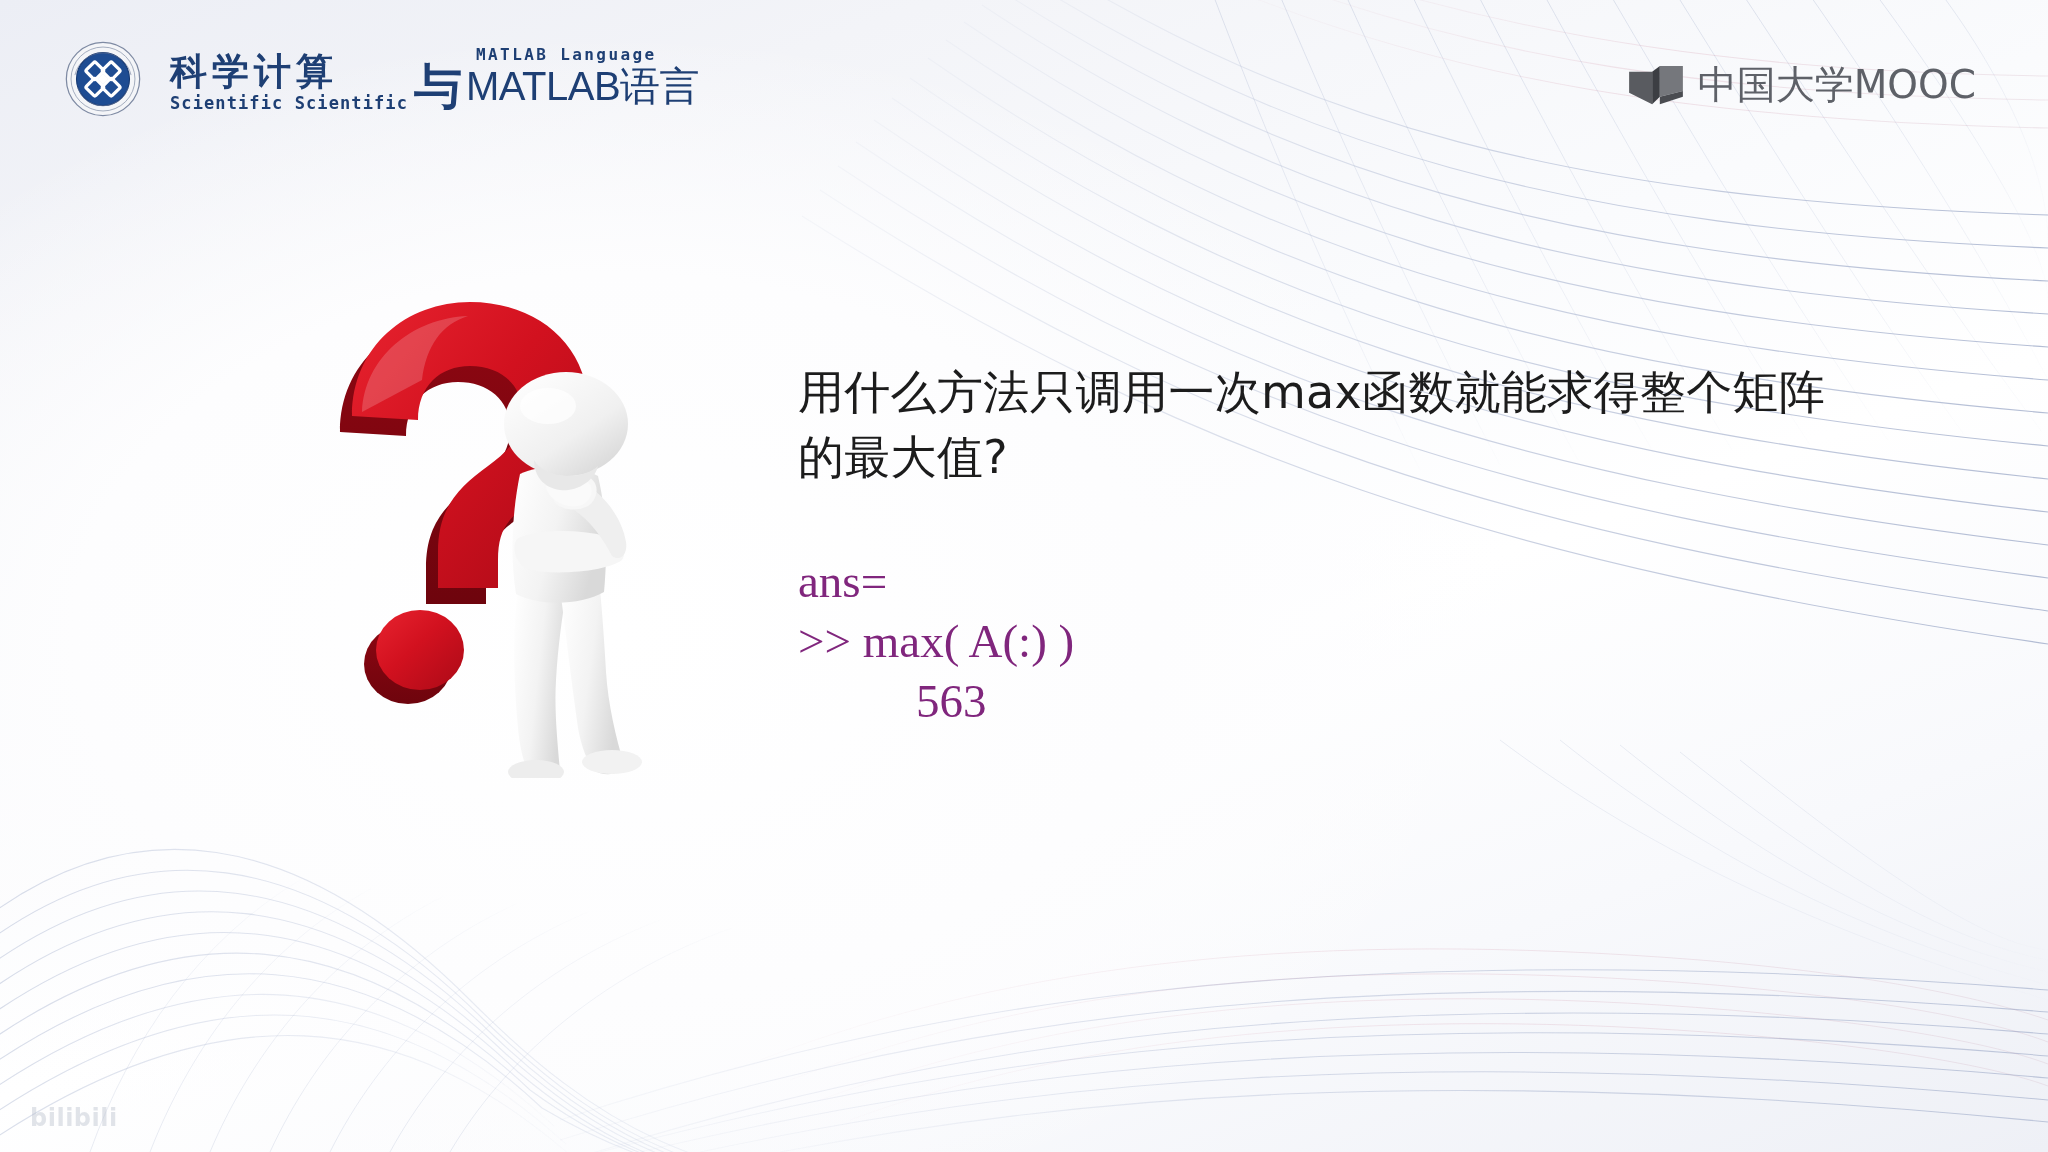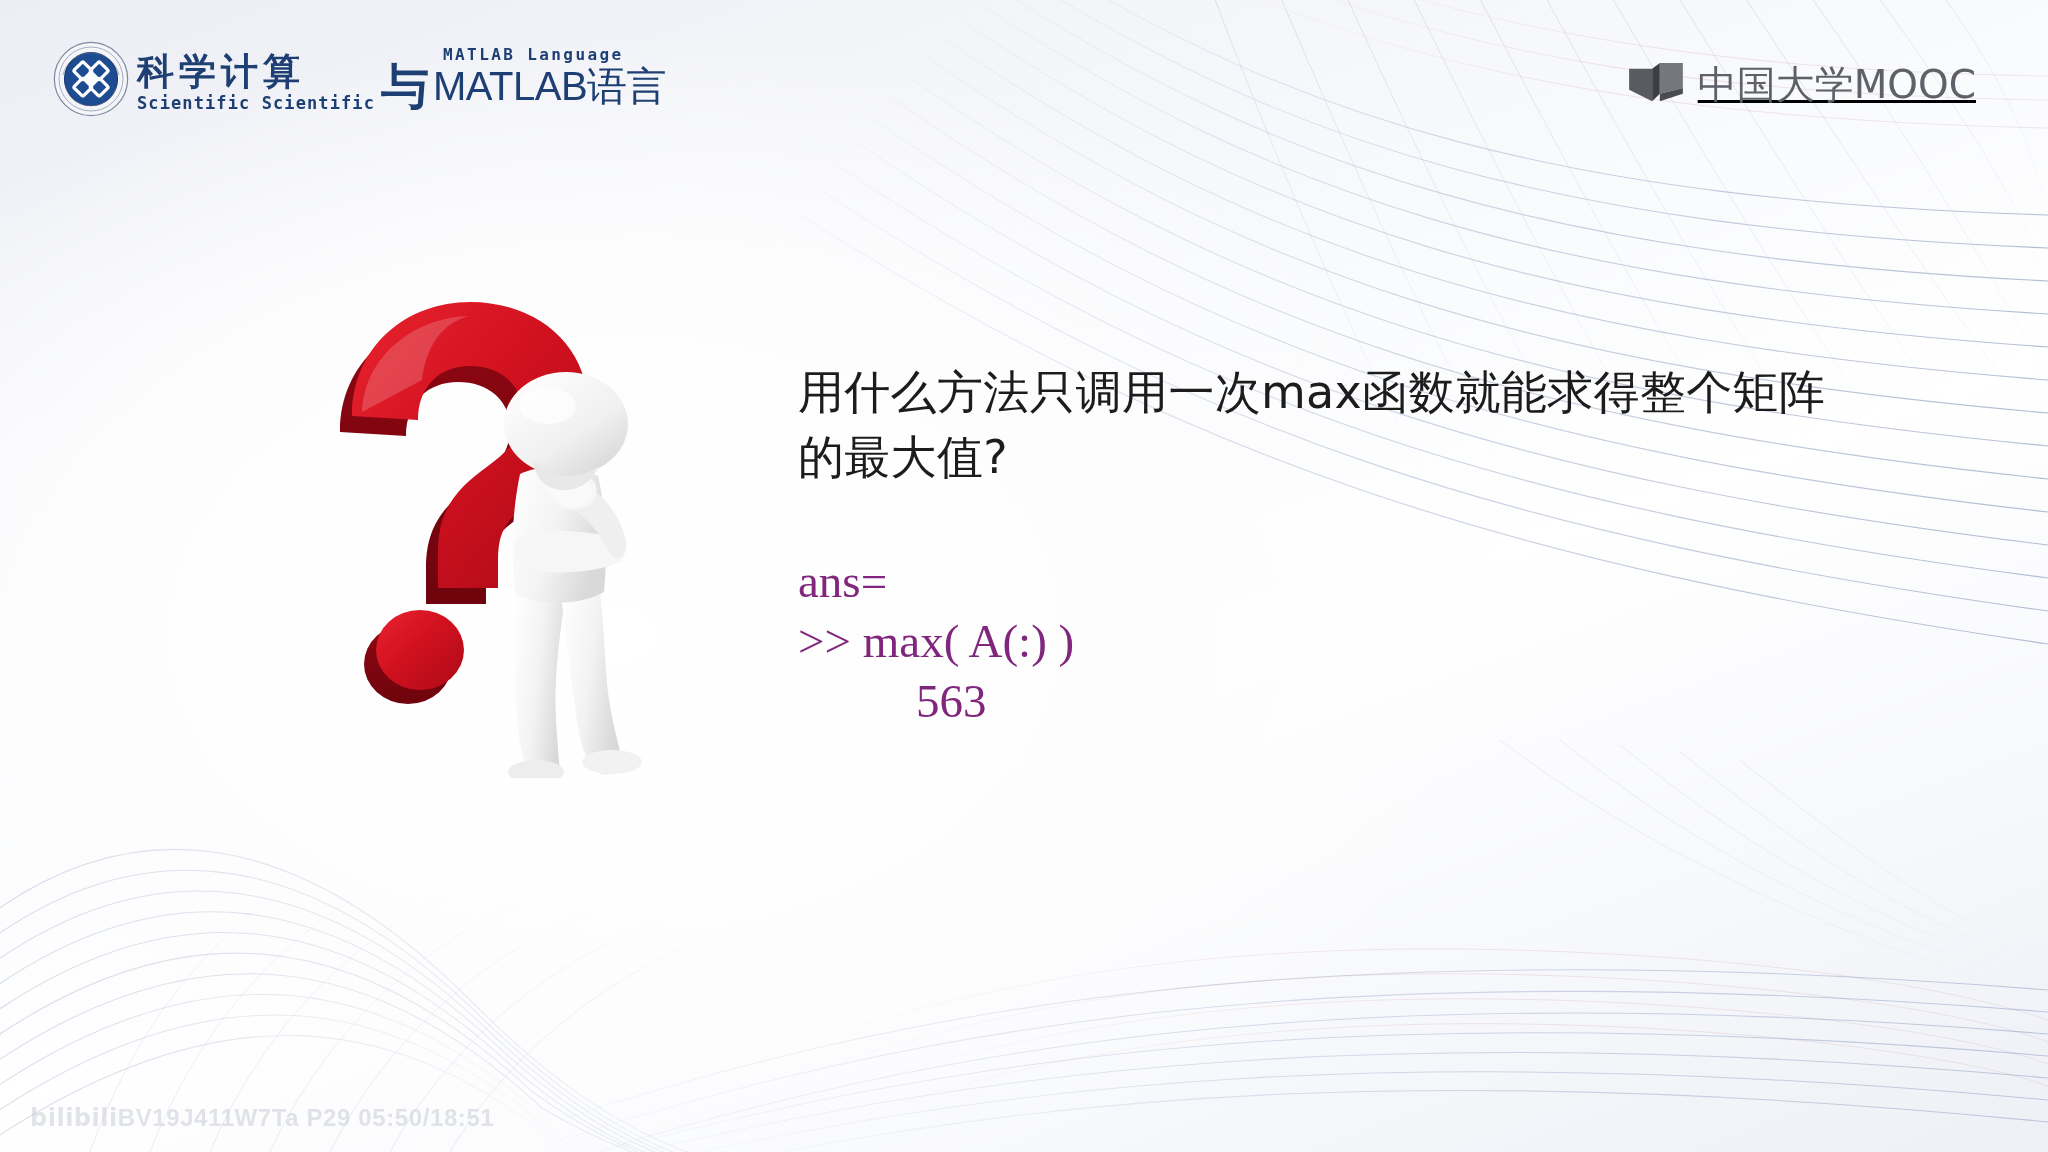--- a/index.html
+++ b/index.html
@@ -31,25 +31,25 @@
   .header {
     position: absolute;
     top: 0; left: 0;
     width: 2048px;
     height: 150px;
   }
 
   
   .course-logo {
     position: absolute;
-    left: 52px;
+    left: 64px;
     top: 40px;
     display: flex;
     align-items: center;
-    gap: 7px;
+    gap: 28px;
   }
   .seal {
     width: 78px;
     height: 78px;
     flex: 0 0 auto;
   }
   .logo-text {
     display: flex;
     align-items: flex-end;
     gap: 2px;
@@ -104,23 +104,22 @@
     margin-top: 3px;
     font-family: "Liberation Sans", "DejaVu Sans", sans-serif;
   }
 
   
   .mooc-logo {
     position: absolute;
     right: 72px;
     top: 58px;
     display: flex;
-    align-items: center;
+    align-items: flex-end;
     gap: 13px;
-    text-decoration: underline;
   }
   .mooc-mark { width: 58px; height: 48px; flex: 0 0 auto; }
   .mooc-text {
     font-size: 39px;
     color: #5e6168;
     letter-spacing: 0px;
     font-family: "DejaVu Sans", "Liberation Sans", sans-serif;
     white-space: nowrap;
   }
 
@@ -426,16 +425,15 @@
 
     <div class="code-block">
       <div class="code-line">ans=</div>
       <div class="code-line">&gt;&gt; max( A(:) )</div>
       <div class="code-result">563</div>
     </div>
   </div>
 
   <div class="watermark">
     <span class="wm-logo">bilibili</span>
-    <span class="wm-text">BV19J411W7Ta P29 05:50/18:51</span>
   </div>
 
 </div>
 
 </body></html>

